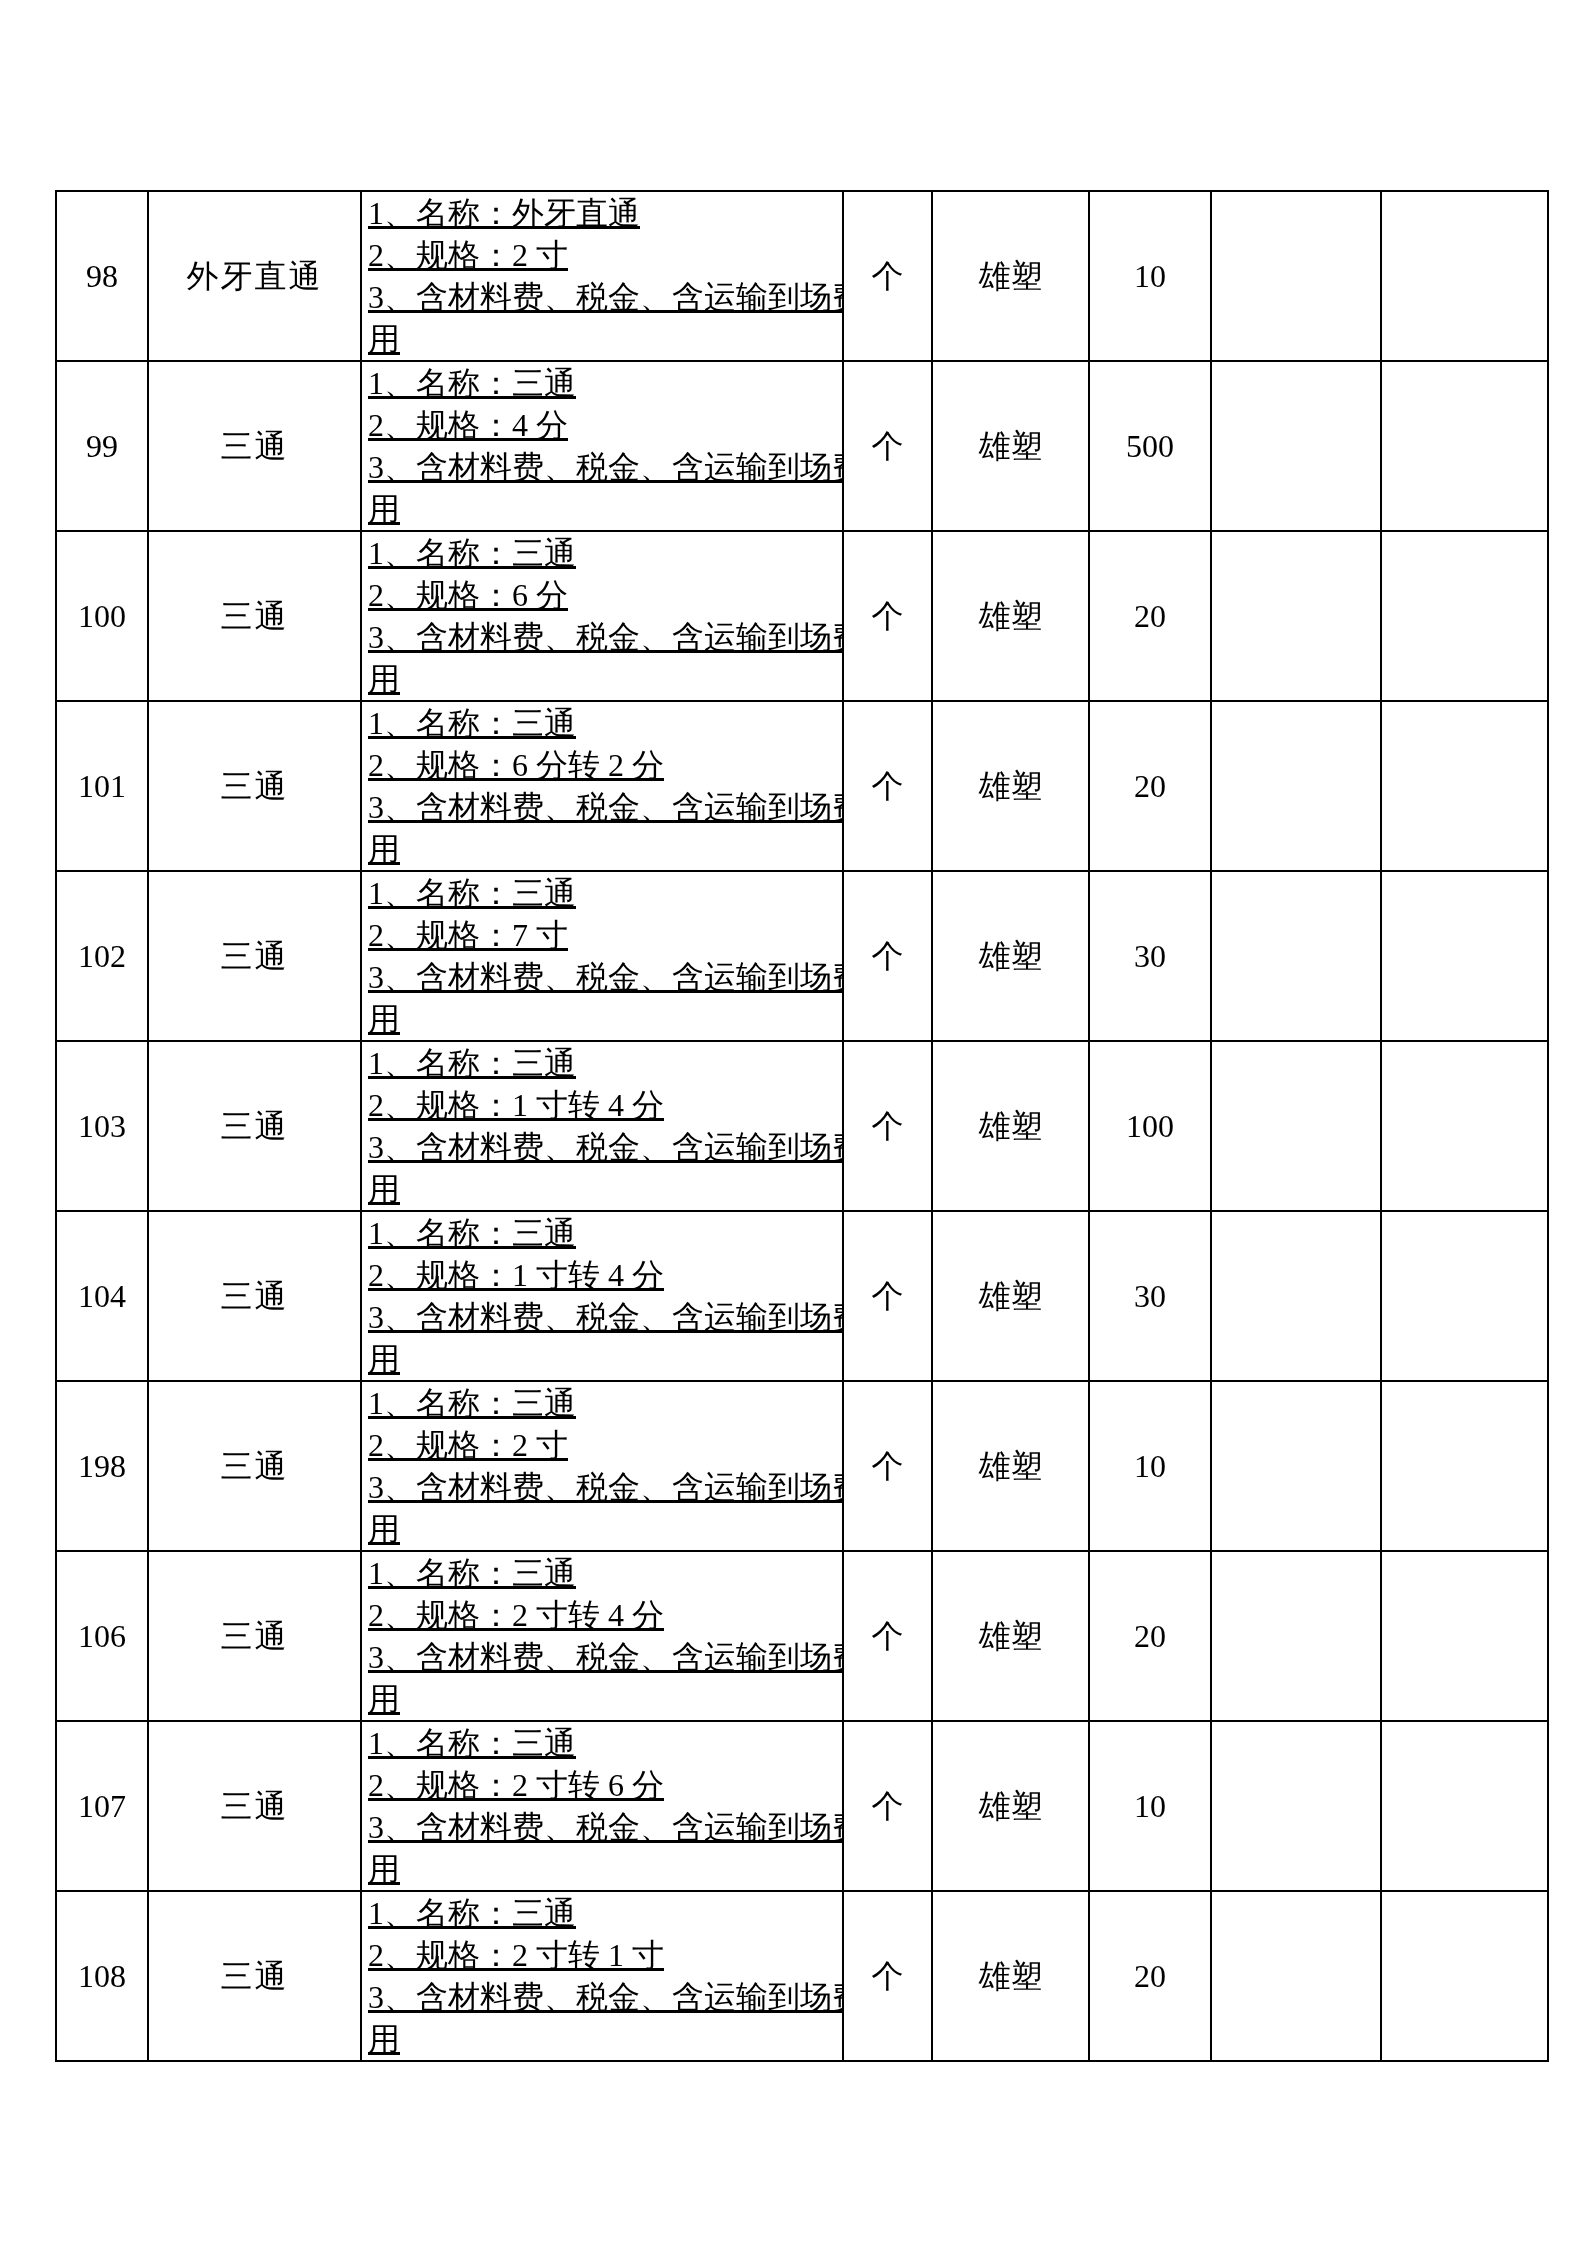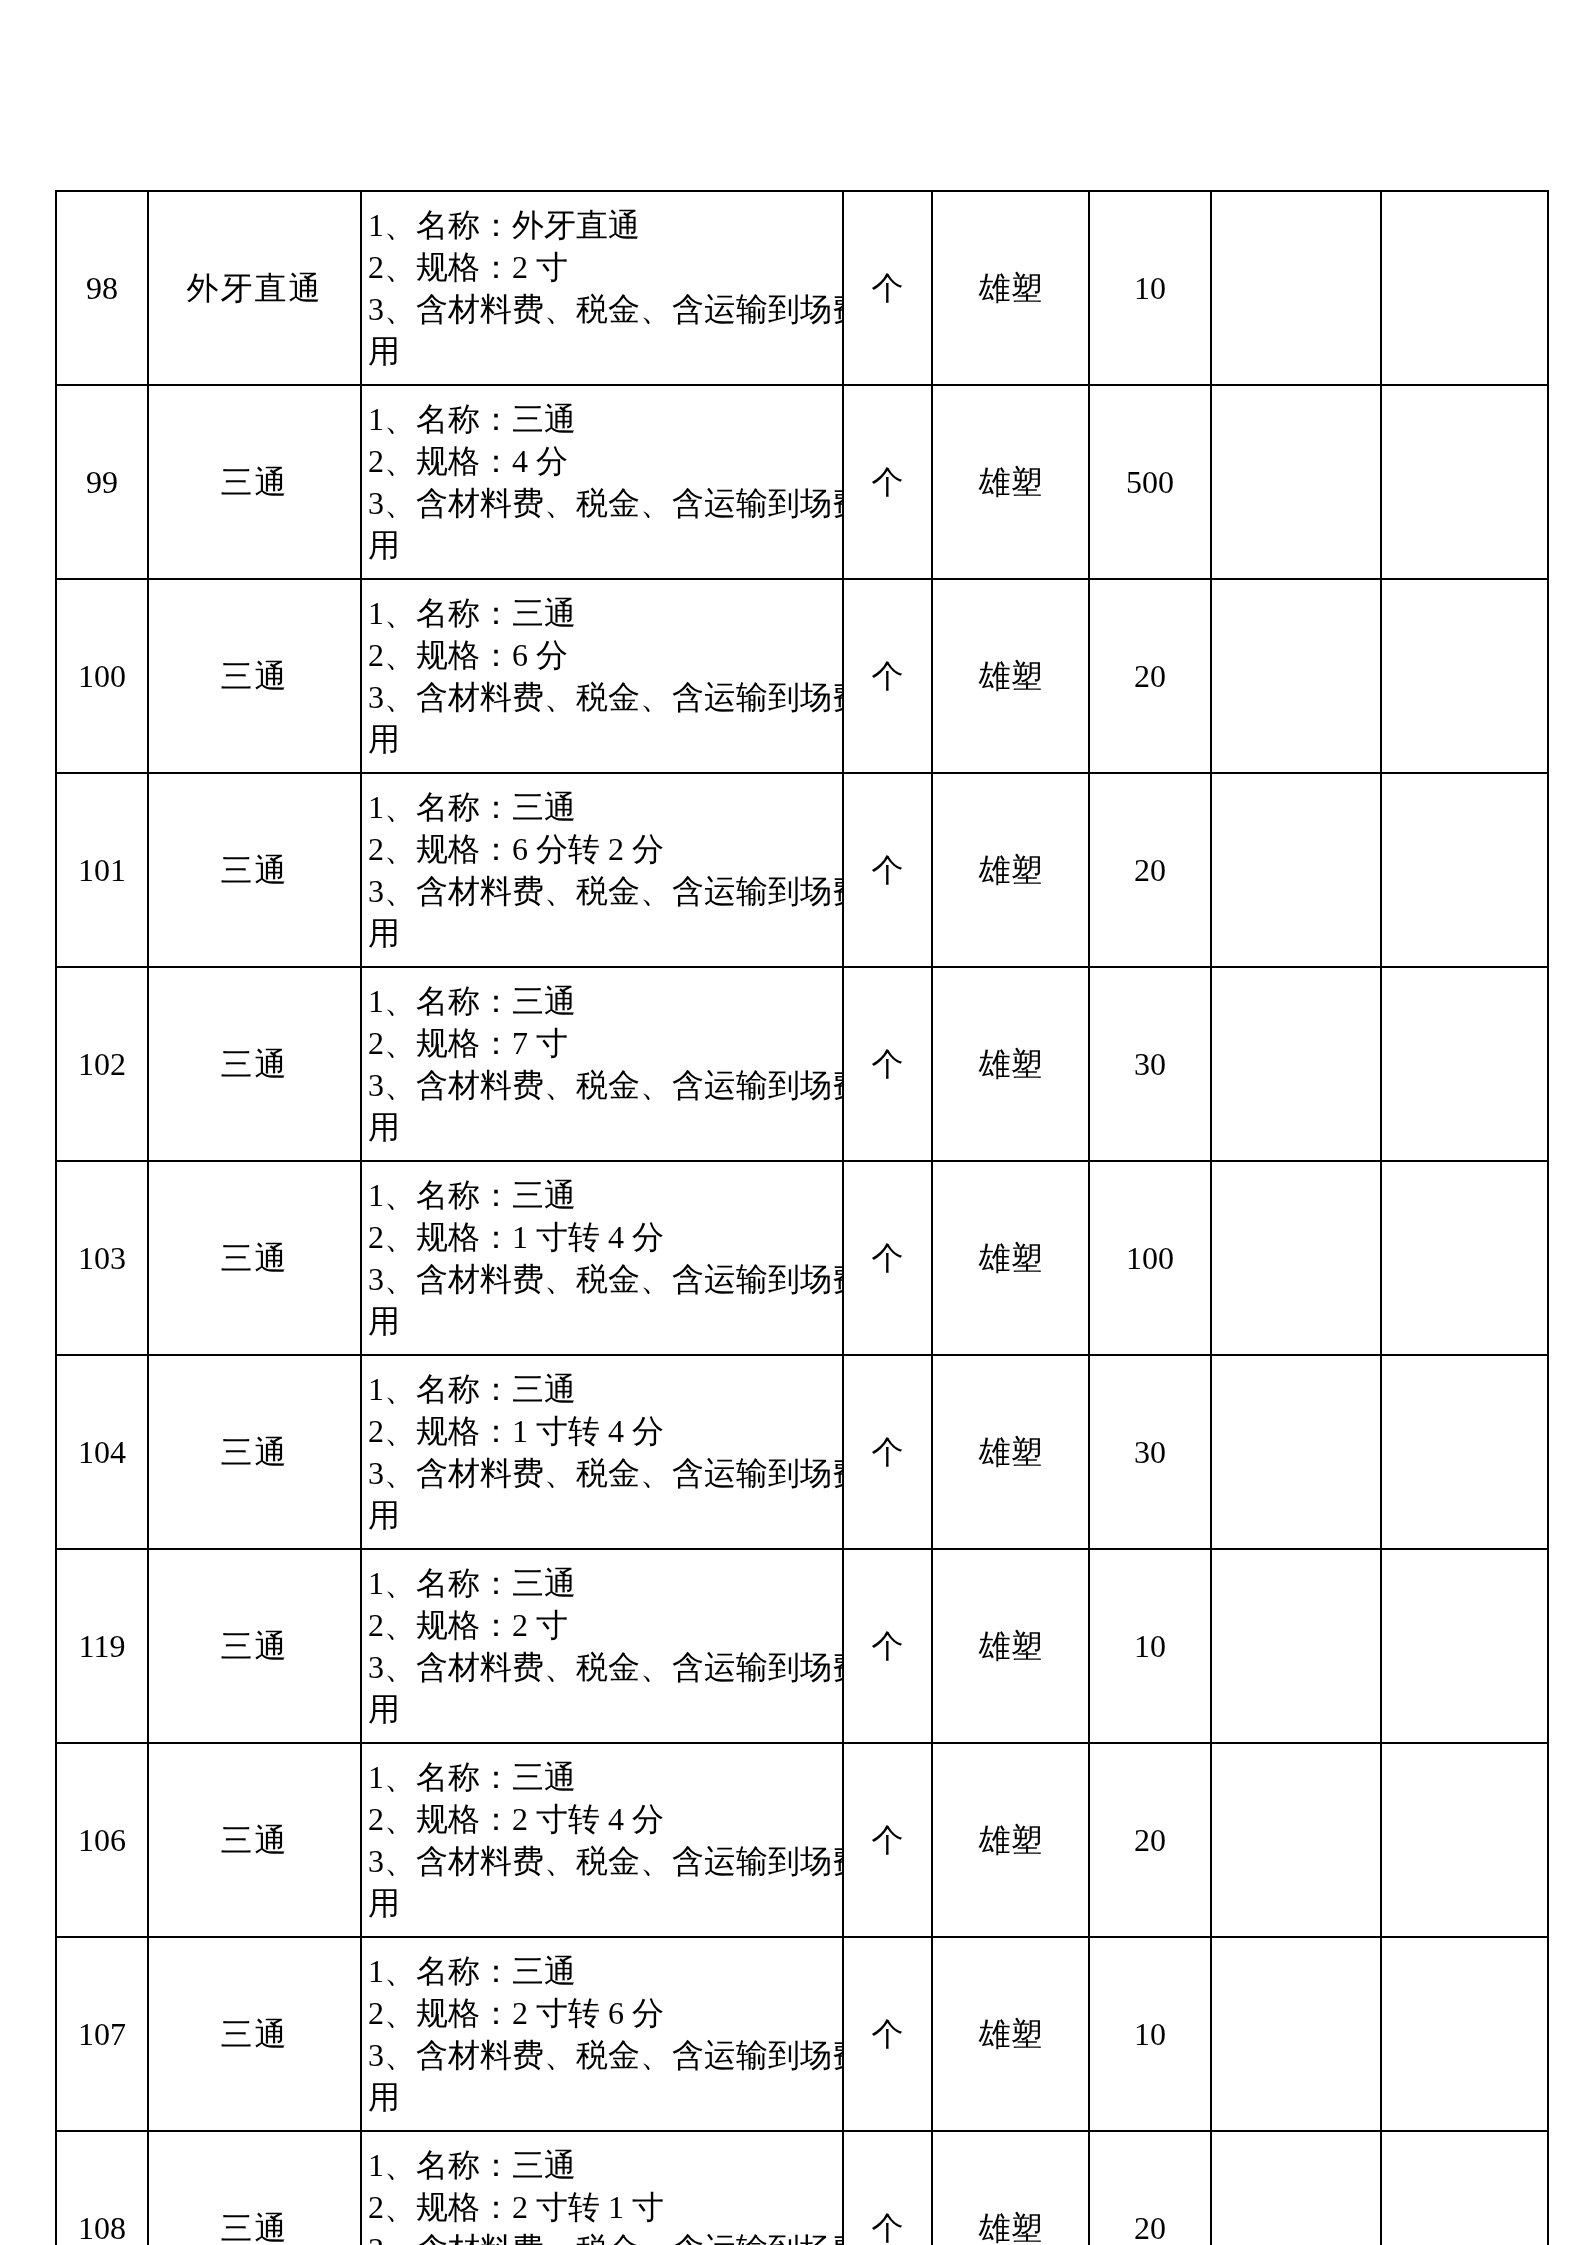--- a/index.html
+++ b/index.html
@@ -37,21 +37,22 @@
     height: 165px;
     font-size: 32px;
     line-height: 42px;
     text-align: center;
     vertical-align: middle;
     overflow: hidden;
     font-family: "Liberation Serif", "DejaVu Serif", serif;
   }
   table.items td.c-desc {
     text-align: left;
-    padding: 12px 6px;
+    padding: 0 6px;
+    text-decoration: underline;
   }
   .desc-line {
     white-space: nowrap;
   }
   .c-name {
     letter-spacing: 2px;
     margin-left: 20px;
   }
 </style>
 </head>
@@ -169,21 +170,21 @@
             <div class="desc-line">3、含材料费、税金、含运输到场费</div>
             <div class="desc-line">用</div>
           </td>
     <td class="c-unit">个</td>
     <td class="c-brand">雄塑</td>
     <td class="c-qty">30</td>
     <td class="c-blank"></td>
     <td class="c-blank"></td>
   </tr>
         <tr>
-    <td class="c-no">119</td>
+    <td class="c-no">198</td>
     <td class="c-name">三通</td>
     <td class="c-desc">
             <div class="desc-line">1、名称：三通</div>
             <div class="desc-line">2、规格：2 寸</div>
             <div class="desc-line">3、含材料费、税金、含运输到场费</div>
             <div class="desc-line">用</div>
           </td>
     <td class="c-unit">个</td>
     <td class="c-brand">雄塑</td>
     <td class="c-qty">10</td>

